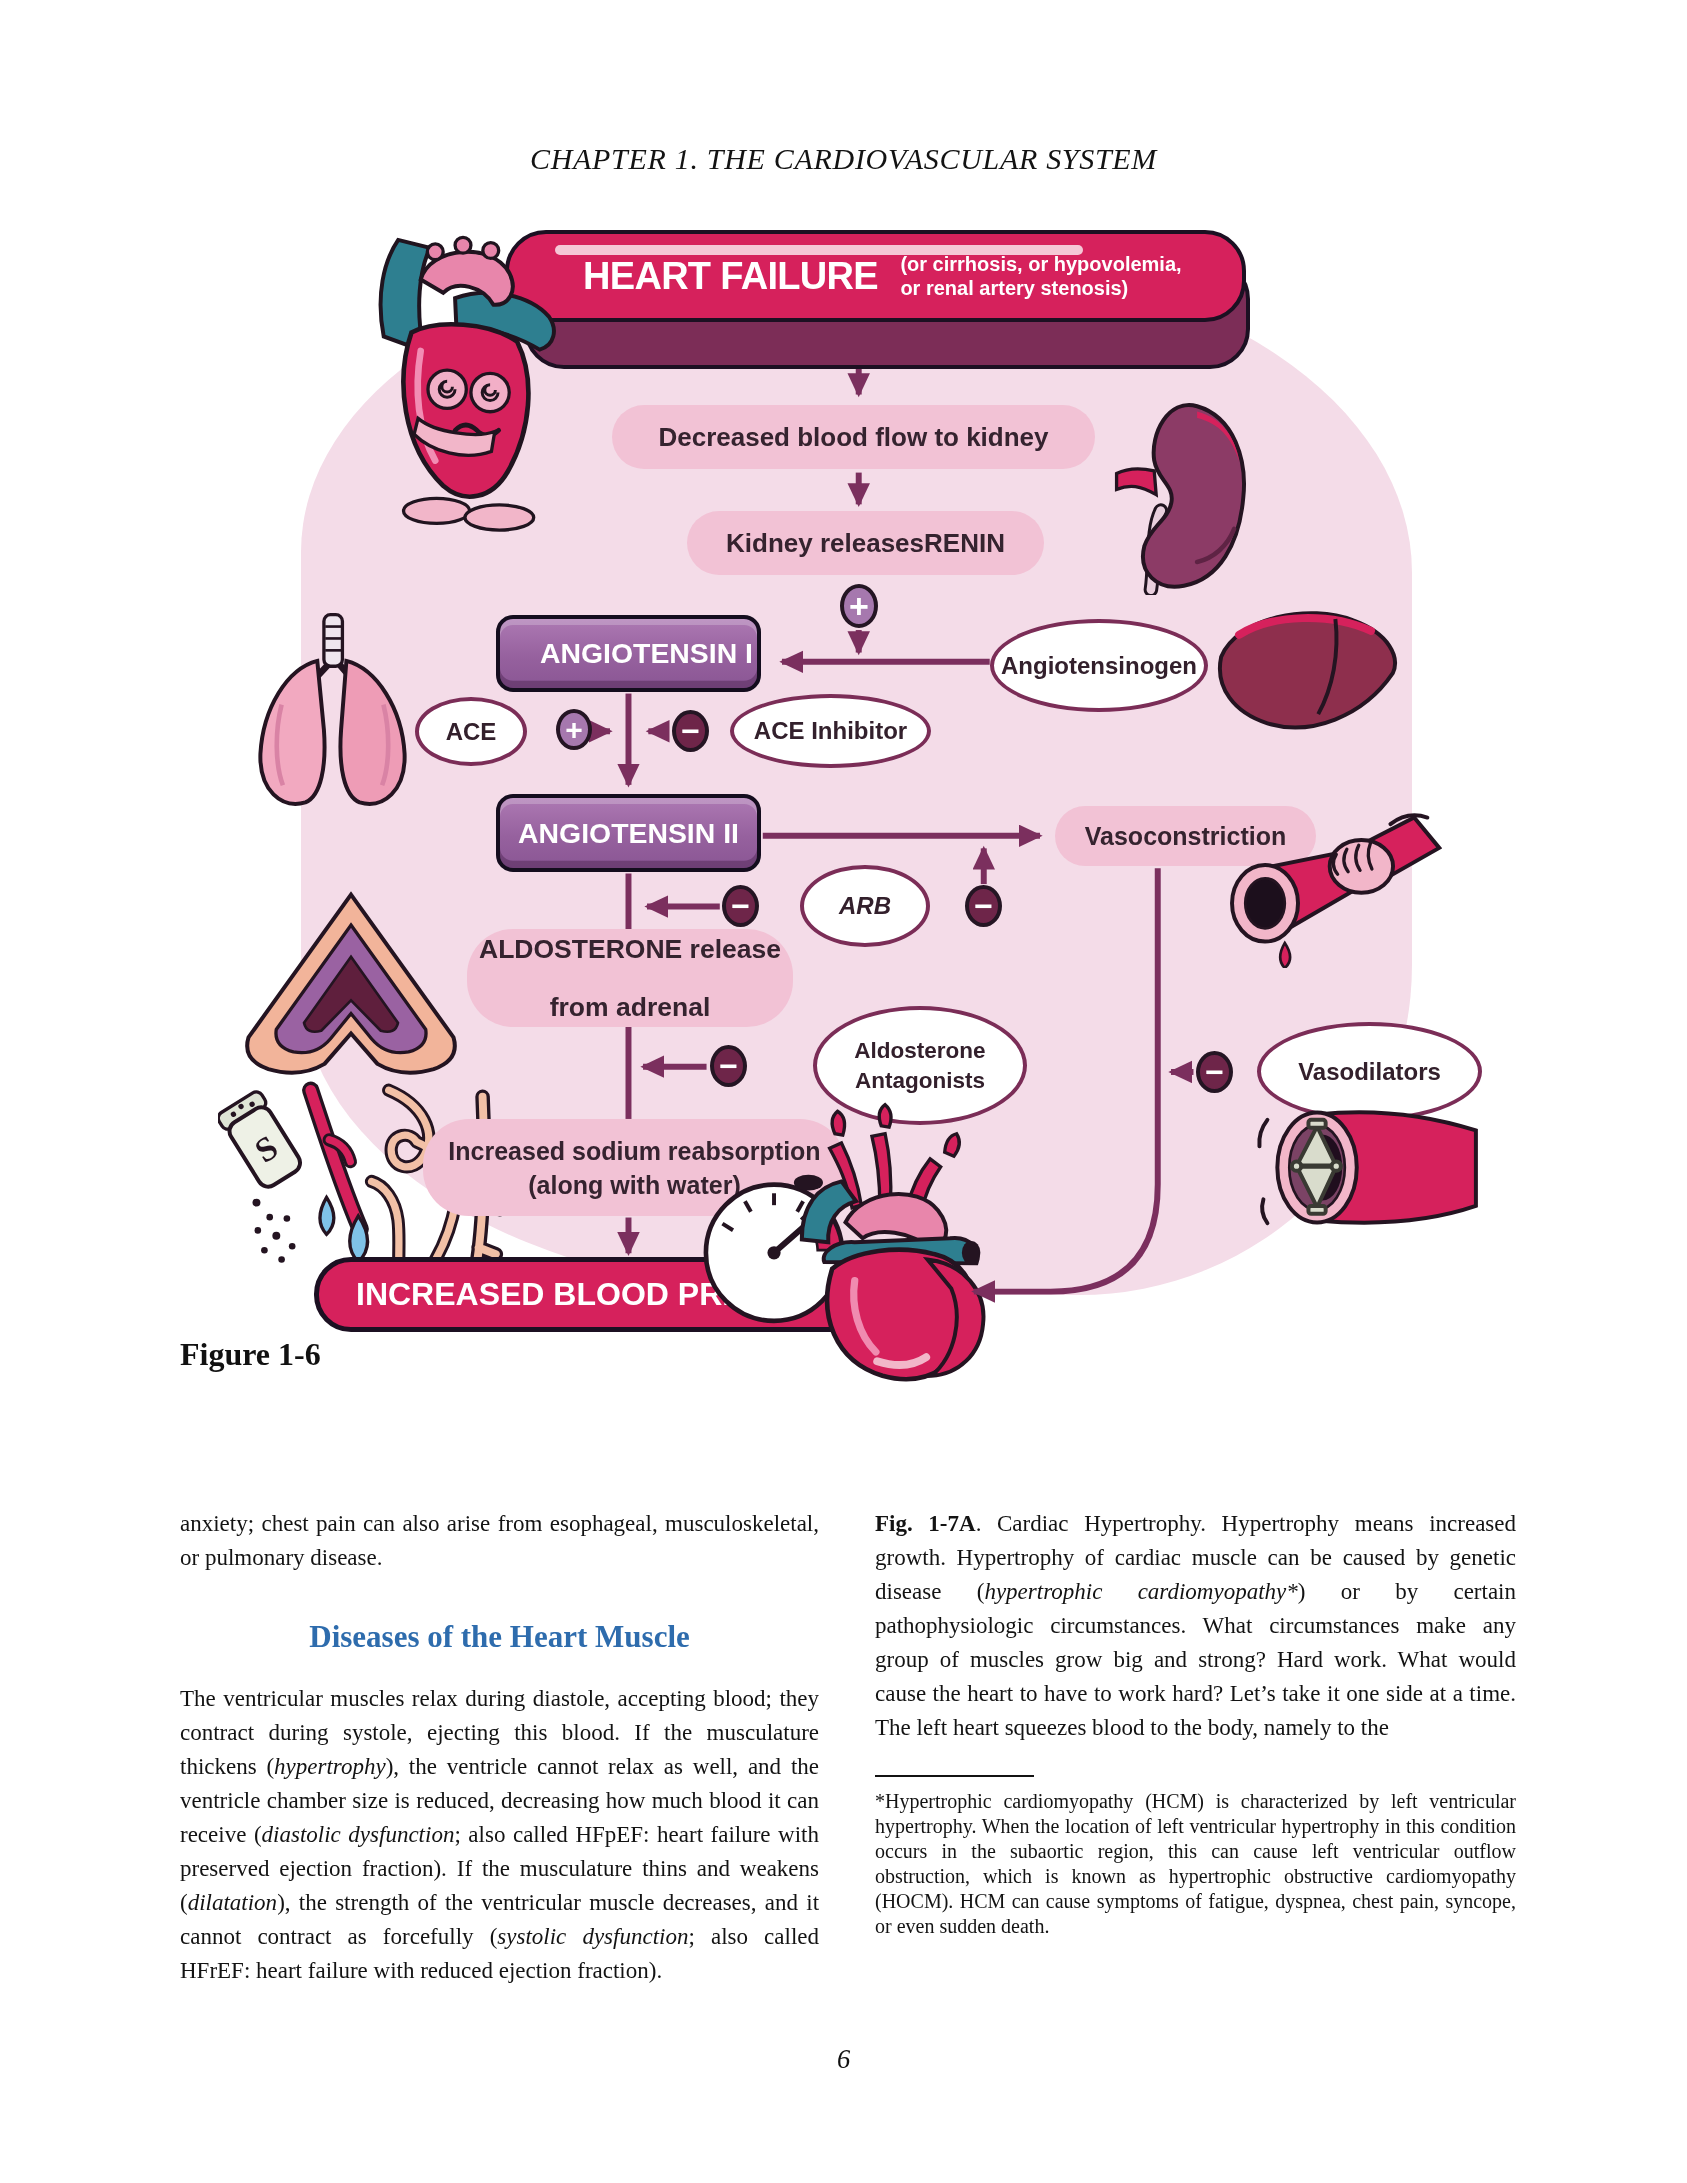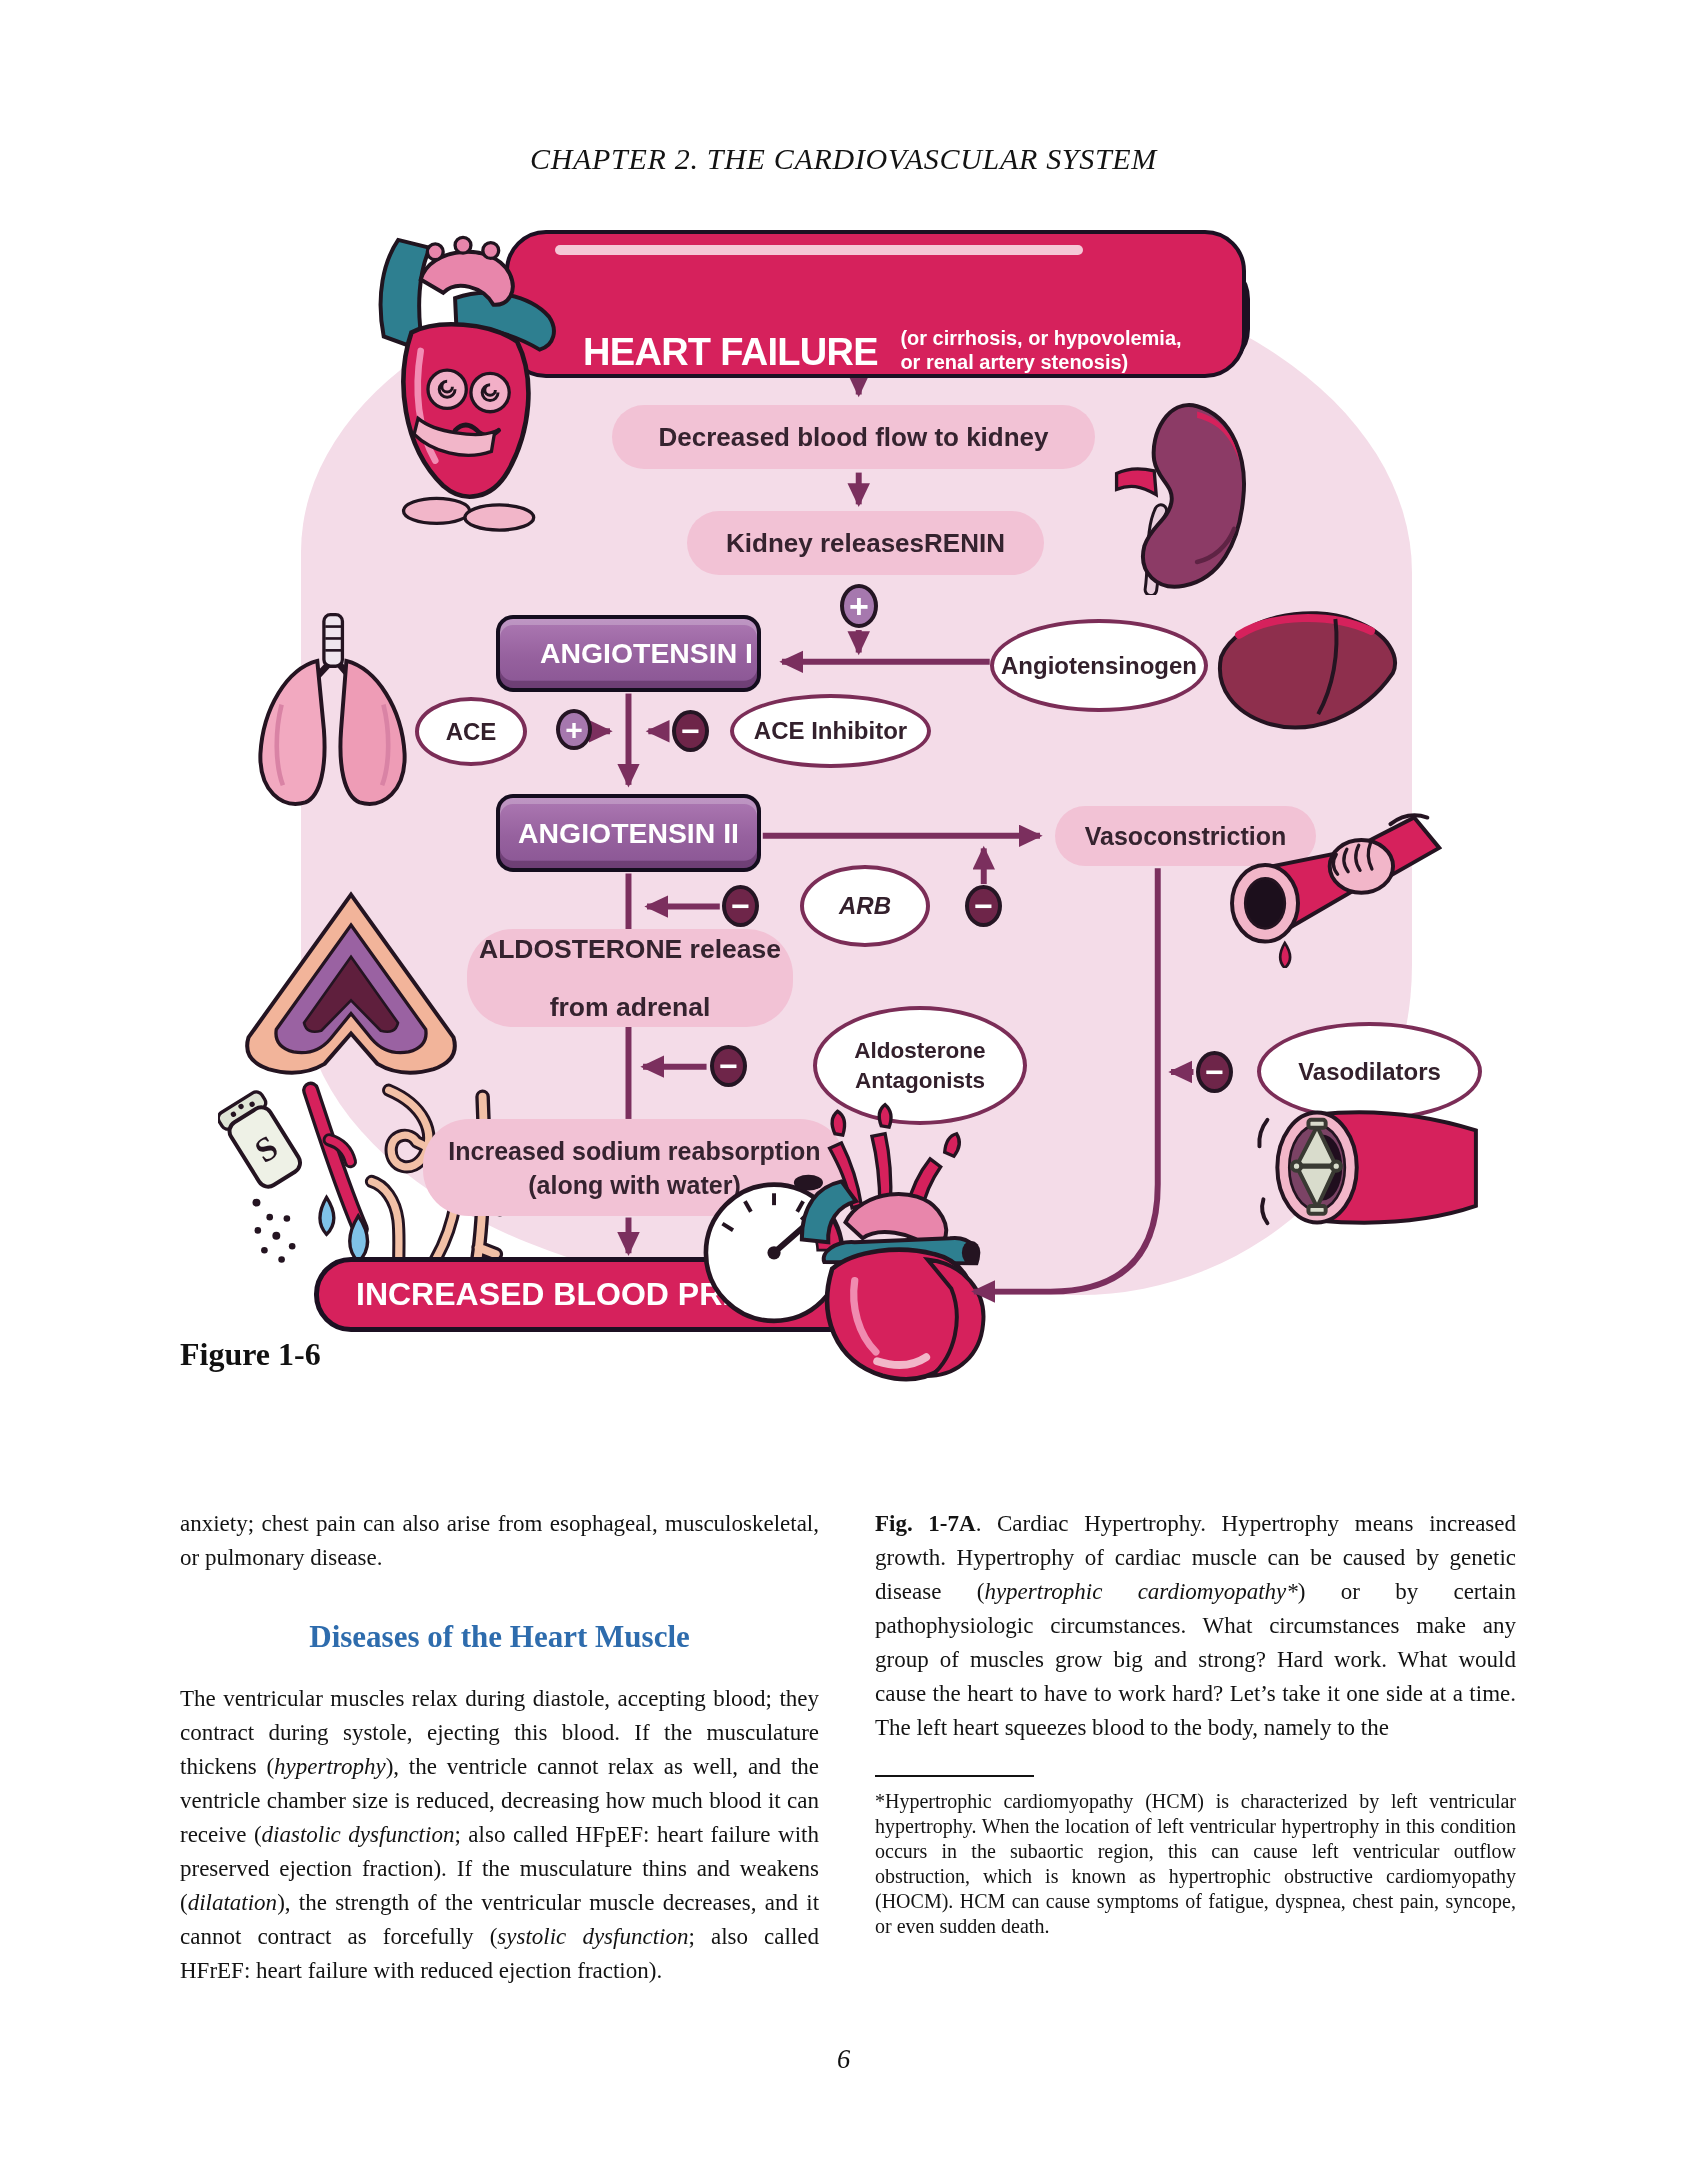--- a/index.html
+++ b/index.html
@@ -33,23 +33,23 @@
     background:#f4dce8;
     border-radius: 40% 42% 30% 46% / 28% 30% 32% 30%;
   }
   svg.connectors, svg.connectors-top { left:0; top:0; pointer-events:none; }
 
   .hf-shadow {
     left:524px; top:259px; width:726px; height:110px;
     background:#7c2d57; border-radius:40px; border:4px solid #1c1022;
   }
   .hf-banner {
-    left:505px; top:230px; width:741px; height:148px;
+    left:505px; top:230px; width:741px; height:92px;
     background:#d6215c; border:4.6px solid #1c1022; border-radius:41px;
-    display:flex; align-items:flex-end; color:#fff;
+    display:flex; align-items:center; color:#fff;
   }
   .hf-banner .gloss {
     position:absolute; left:46px; top:10.6px; width:72%; height:10.6px;
     background:rgba(255,255,255,.75); border-radius:6.6px;
   }
   .hf-title { font-size:38px; font-weight:800; letter-spacing:-0.7px; margin-left:74px; white-space:nowrap; }
   .hf-note { font-size:20px; font-weight:700; line-height:24px; margin-left:22.5px; }
 
   .pill {
     background:#f2c2d5; border-radius:32px; color:#35232f;
@@ -115,21 +115,21 @@
   }
   .right-heading { font-weight:bold; font-size:27px; margin:1.3px 0 21px 0; }
   .footnote-rule { width:159px; border-top:2.6px solid #131313; margin:30px 0 12px 0; }
   .footnote { font-size:20px; line-height:25px; text-align:justify; }
   .it { font-style:italic; }
   .bf { font-weight:bold; }
 </style>
 </head>
 <body>
 
-<div class="abs chapter-header">CHAPTER 2.  THE CARDIOVASCULAR SYSTEM</div>
+<div class="abs chapter-header">CHAPTER 1.  THE CARDIOVASCULAR SYSTEM</div>
 
 <div class="abs blob" style="z-index:1;"></div>
 
 <svg class="abs connectors" width="1687" height="1403" style="z-index:2;" viewBox="0 0 2550 2120">
   <defs>
     <marker id="ah" markerUnits="userSpaceOnUse" markerWidth="40" markerHeight="36" refX="32" refY="17" orient="auto">
       <path d="M0,0 L36,17 L0,34 Z" fill="#7b2f5e"></path>
     </marker>
   </defs>
   <g stroke="#7b2f5e" stroke-width="9" fill="none">

